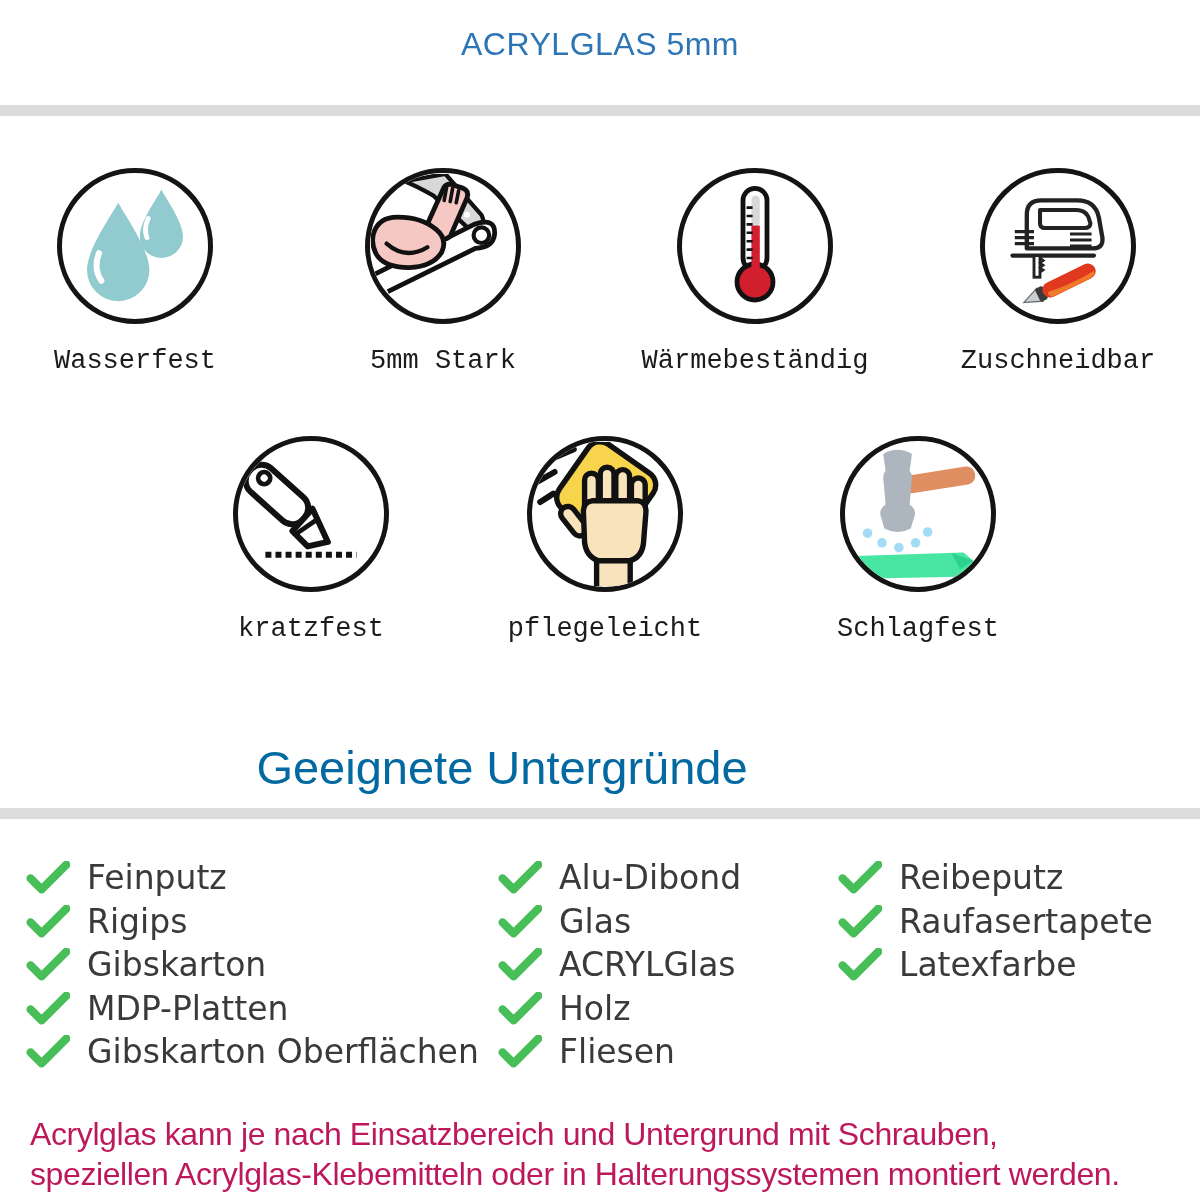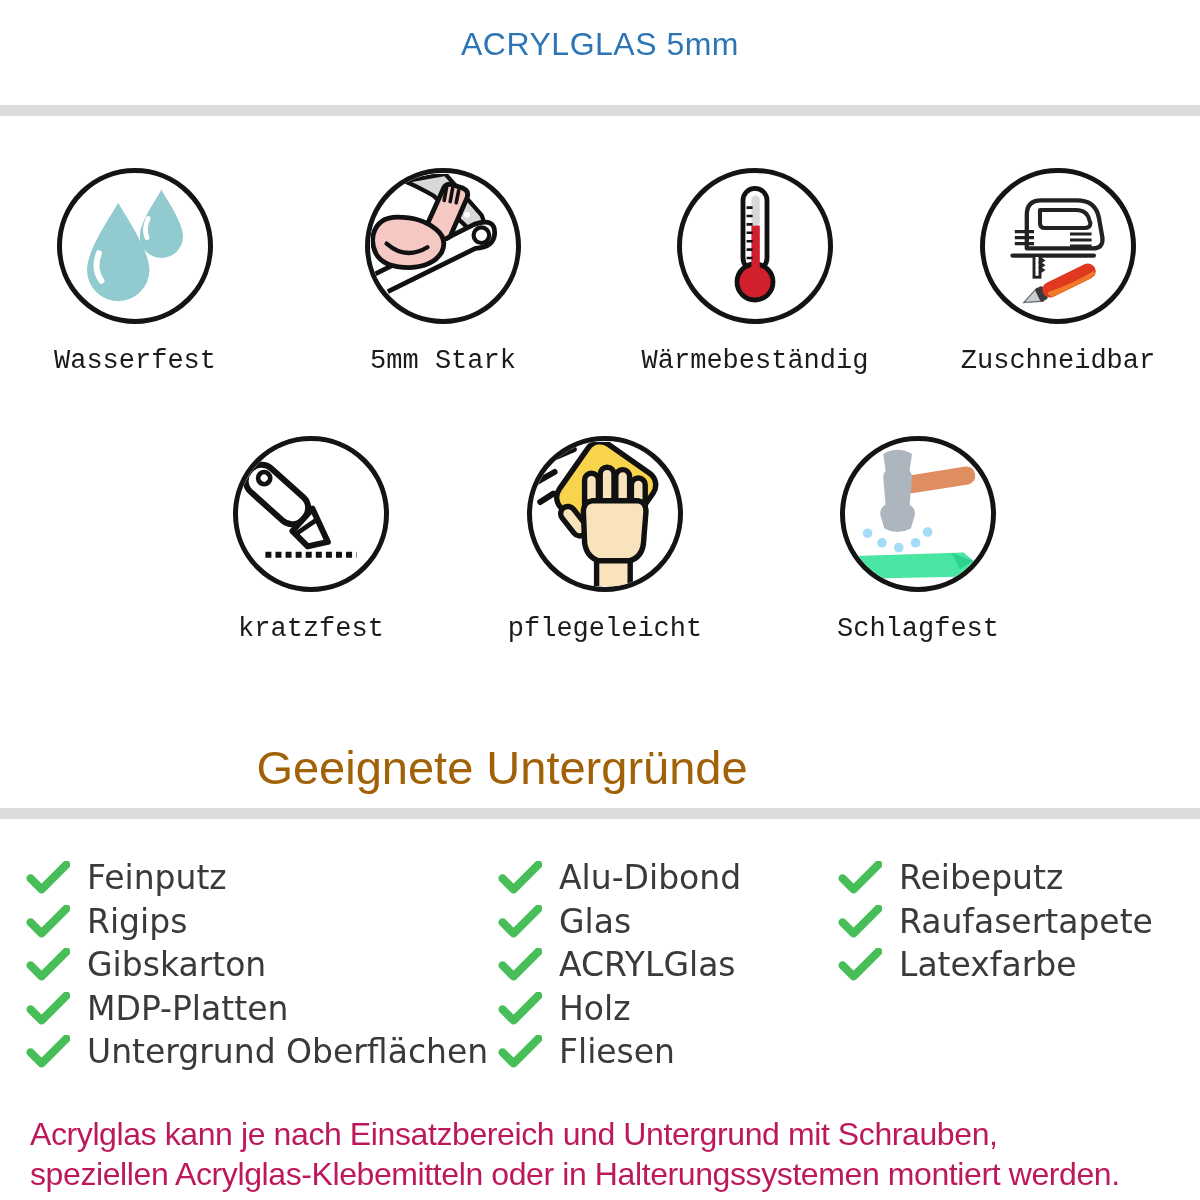--- a/index.html
+++ b/index.html
@@ -20,21 +20,21 @@
     margin:0 auto;box-sizing:border-box;overflow:hidden;background:#fff;
     display:flex;align-items:center;justify-content:center;
   }
   .feature .circle svg{width:144px;height:144px;display:block;}
   .feature .flabel{
     margin-top:22px;text-align:center;font-size:27px;color:#1b1b1b;
     font-family:Liberation Mono, monospace;
   }
   .subtitle{
     position:absolute;top:740px;left:0;width:1004px;text-align:center;
-    font-size:47px;color:#a16207;
+    font-size:47px;color:#0369a1;
   }
   .surf-col{position:absolute;top:856px;}
   .surf-item{display:flex;align-items:center;height:43.5px;}
   .surf-item .check{width:44px;height:33px;margin-right:17px;flex:none;}
   .surf-item .slabel{
     font-size:33px;color:#3A3A3A;white-space:nowrap;
     font-family:"DejaVu Sans","Liberation Sans",sans-serif;
   }
   .col-1{left:26px;}
   .col-2{left:498px;}
@@ -189,21 +189,21 @@
   <div class="surf-item">
     <svg class="check" viewBox="0 0 48 36">
         <path d="M5,19 L17,31 L44,4" fill="none" stroke="#47BE57" stroke-width="9" stroke-linecap="round" stroke-linejoin="round"></path>
       </svg>
     <span class="slabel">MDP-Platten</span>
   </div>
   <div class="surf-item">
     <svg class="check" viewBox="0 0 48 36">
         <path d="M5,19 L17,31 L44,4" fill="none" stroke="#47BE57" stroke-width="9" stroke-linecap="round" stroke-linejoin="round"></path>
       </svg>
-    <span class="slabel">Untergrund Oberflächen</span>
+    <span class="slabel">Gibskarton Oberflächen</span>
   </div>
 </div>
 
 <div class="surf-col col-2">
   <div class="surf-item">
     <svg class="check" viewBox="0 0 48 36">
         <path d="M5,19 L17,31 L44,4" fill="none" stroke="#47BE57" stroke-width="9" stroke-linecap="round" stroke-linejoin="round"></path>
       </svg>
     <span class="slabel">Alu-Dibond</span>
   </div>

